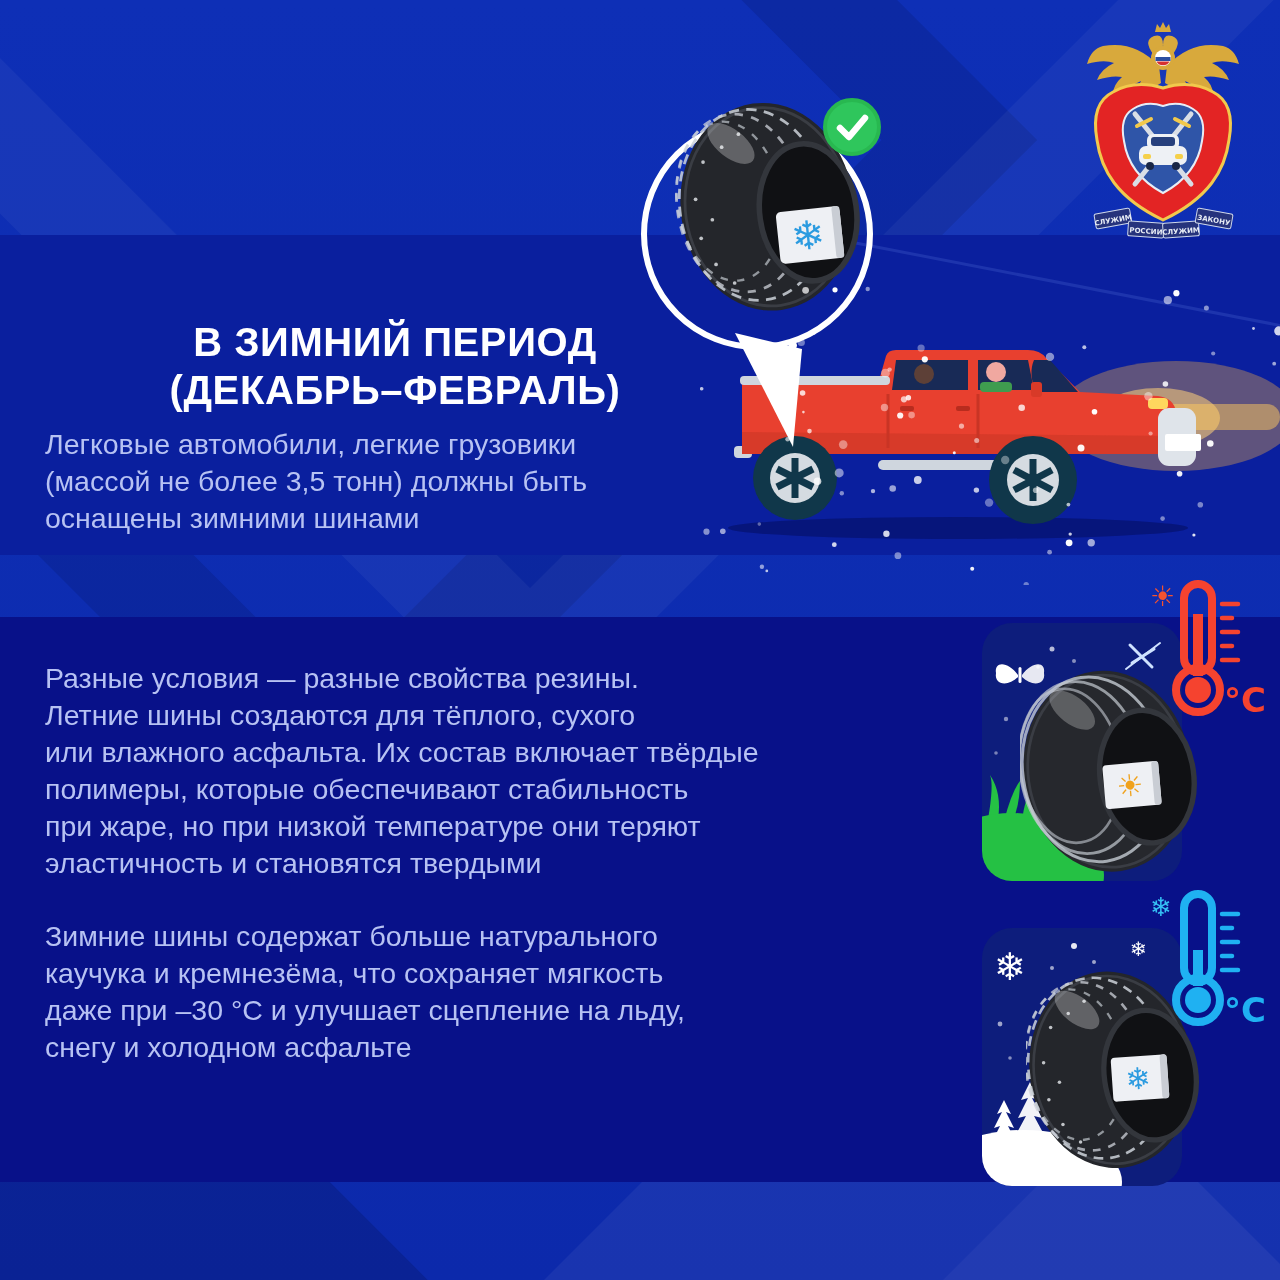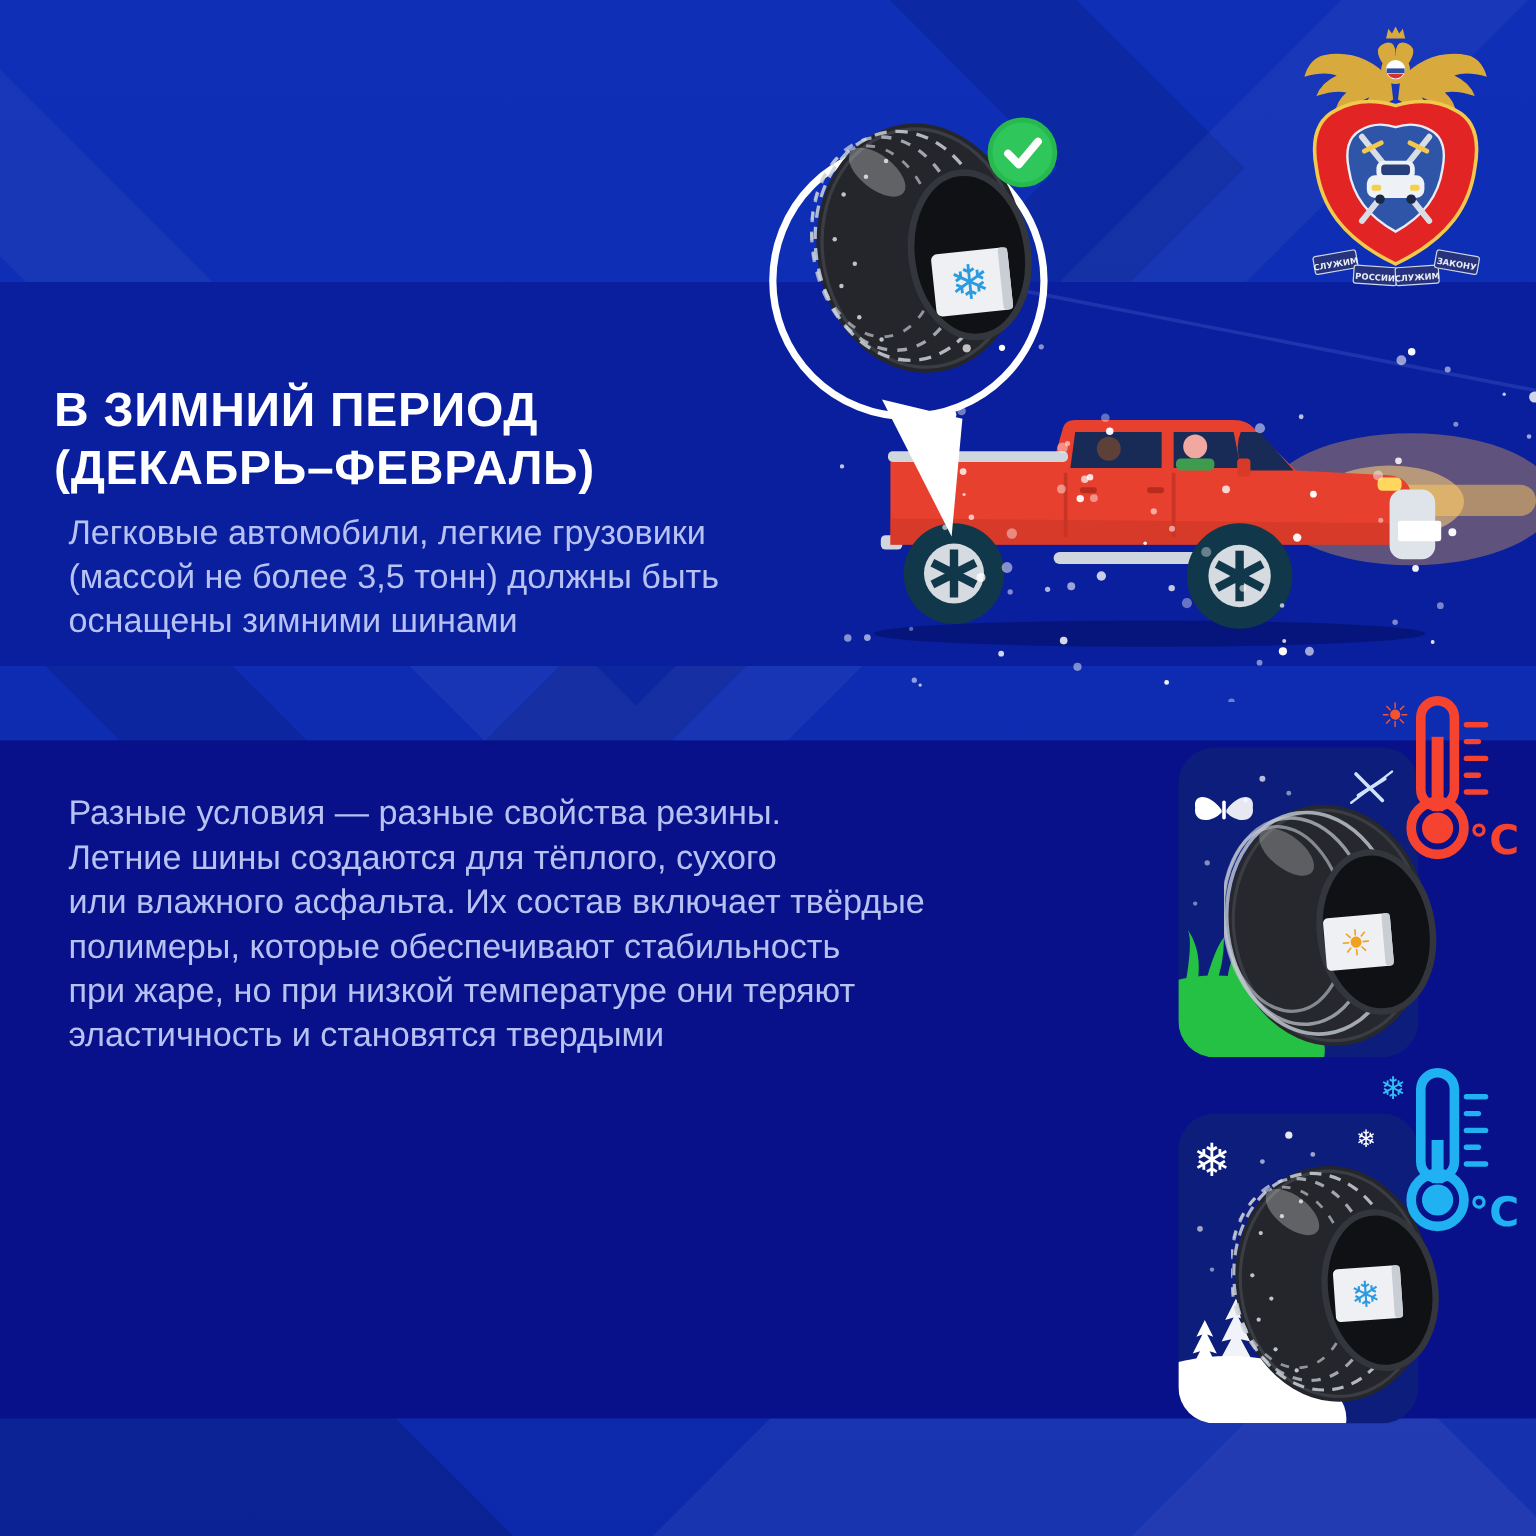--- a/index.html
+++ b/index.html
@@ -14,22 +14,22 @@
   #chevC{left:640px;top:1020px;width:560px;height:560px;background:rgba(255,255,255,.055);transform:rotate(45deg);}
   #chevD{left:-140px;top:1080px;width:520px;height:520px;background:rgba(4,8,60,.20);transform:rotate(45deg);}
   #chevE{left:980px;top:1120px;width:420px;height:420px;background:rgba(255,255,255,.04);transform:rotate(45deg);}
   #diagTR{left:838px;top:238px;width:580px;height:0;border-top:3px solid rgba(130,160,255,.16);transform:rotate(11deg);transform-origin:left top;}
   
   .band{position:absolute;left:0;width:100%;}
   #band1{top:235px;height:320px;background:#0a1f9e;}
   #band2{top:617px;height:565px;background:#081189;}
   
   .h{color:#ffffff;font-weight:bold;font-size:40px;line-height:48px;letter-spacing:.6px;
-     white-space:pre-line;margin:0;}
-  .p{color:#b7c2f3;font-size:28.5px;line-height:37px;white-space:pre-line;margin:12px;}
+     white-space:pre-line;margin:0;text-align:center;}
+  .p{color:#b7c2f3;font-size:28.5px;line-height:37px;white-space:pre-line;margin:0;}
   #sec1{left:45px;top:318px;width:700px;}
   #sec1 .p{margin-top:12px;}
   #sec2{left:45px;top:648px;width:900px;}
   #sec2 .p1{margin-top:12px;}
   #sec2 .p2{margin-top:36px;}
   
   .card{position:absolute;width:200px;height:258px;border-radius:30px;background:#0d1d7c;overflow:hidden;}
   #cardSummer{left:982px;top:623px;}
   #cardWinter{left:982px;top:928px;}
   svg text{font-family:"DejaVu Sans","Liberation Sans",sans-serif;}
@@ -283,20 +283,24 @@
 оснащены зимними шинами</p>
   </div>
 
   <div class="abs" id="sec2">
     <p class="p p1">Разные условия — разные свойства резины.
 Летние шины создаются для тёплого, сухого
 или влажного асфальта. Их состав включает твёрдые
 полимеры, которые обеспечивают стабильность
 при жаре, но при низкой температуре они теряют
 эластичность и становятся твердыми</p>
+    <p class="p p2">Зимние шины содержат больше натурального
+каучука и кремнезёма, что сохраняет мягкость
+даже при –30 °C и улучшает сцепление на льду,
+снегу и холодном асфальте</p>
   </div>
 
   <div class="card" id="cardSummer">
     <svg width="200" height="258" viewBox="0 0 200 258">
       <g fill="#ffffff">
         <path d="M36 52 C26 38 12 38 14 50 C12 62 26 64 36 54 Z"></path>
         <path d="M40 52 C50 38 64 38 62 50 C64 62 50 64 40 54 Z" opacity=".9"></path>
         <rect x="36.5" y="44" width="3" height="16" rx="1.5"></rect>
       </g>
       <g stroke="#cfe2ff" stroke-width="3" stroke-linecap="round">

